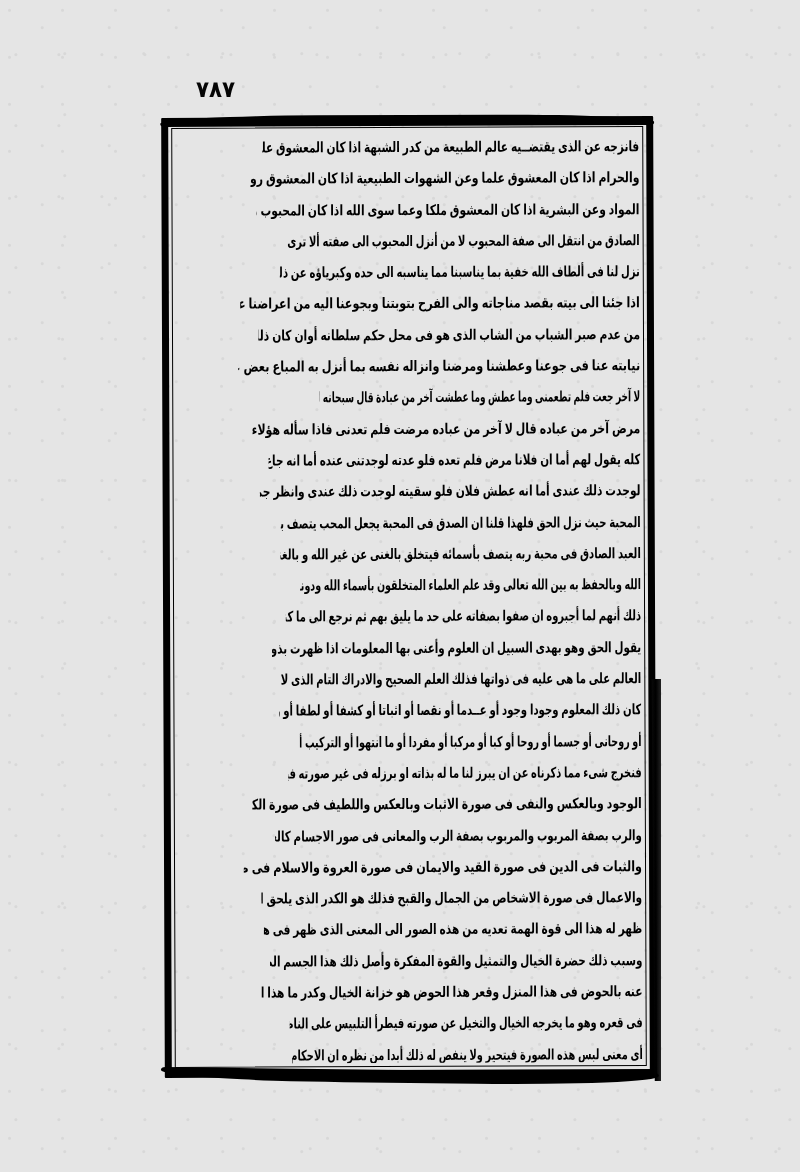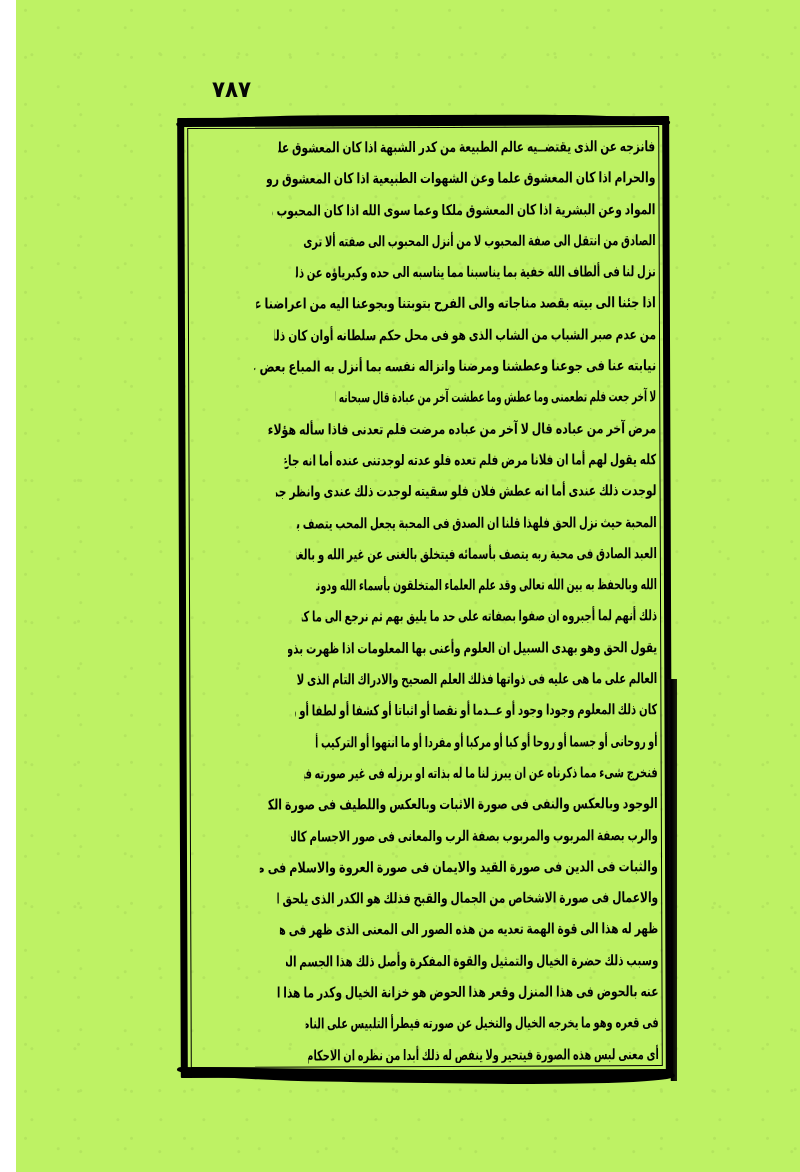--- a/index.html
+++ b/index.html
@@ -14,22 +14,21 @@
     position: relative;
     overflow: hidden;
     font-family: "DejaVu Sans", sans-serif;
     -webkit-font-smoothing: antialiased;
   }
 
   
   #scan-sheet {
     position: absolute;
     inset: 0;
-    background: #bef264;
-    margin-left: 16px;
+    background: #e5e5e5;
   }
 
   
   #paper-grain {
     position: absolute;
     inset: 0;
     opacity: .05;
     background:
       radial-gradient(circle at 18% 22%, #000 0 1px, transparent 2px),
       radial-gradient(circle at 63% 47%, #000 0 1px, transparent 2px),

